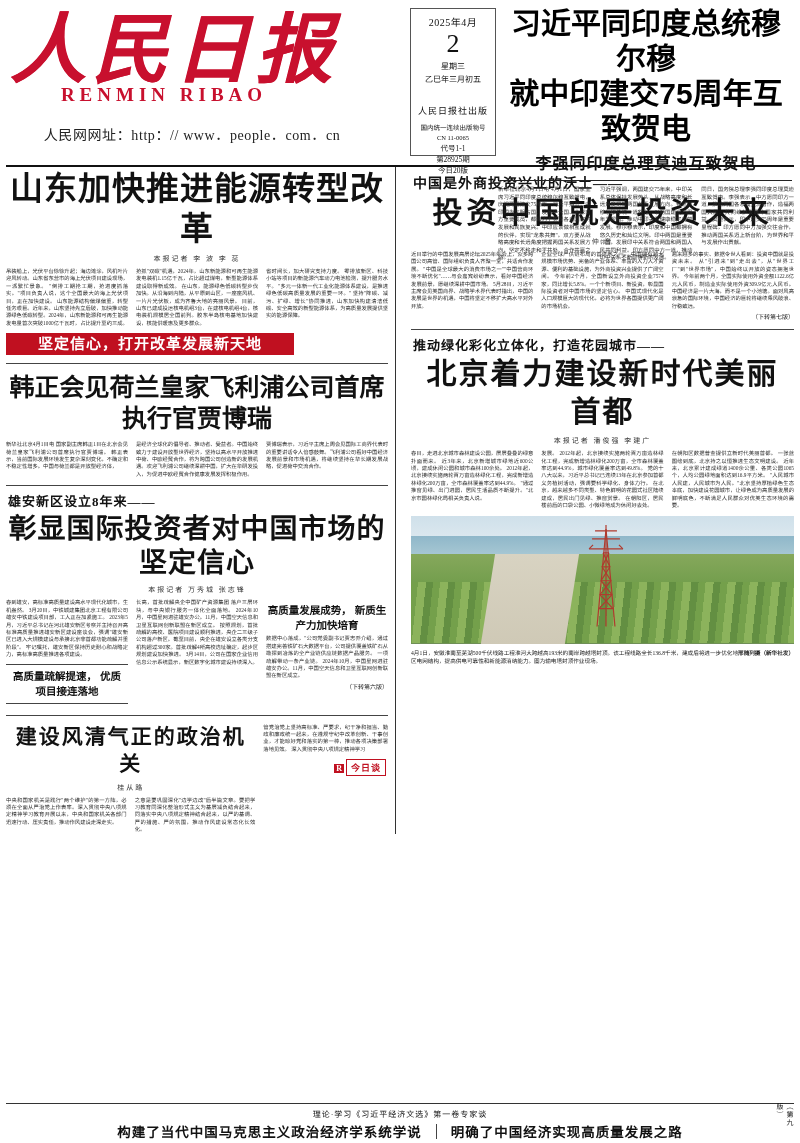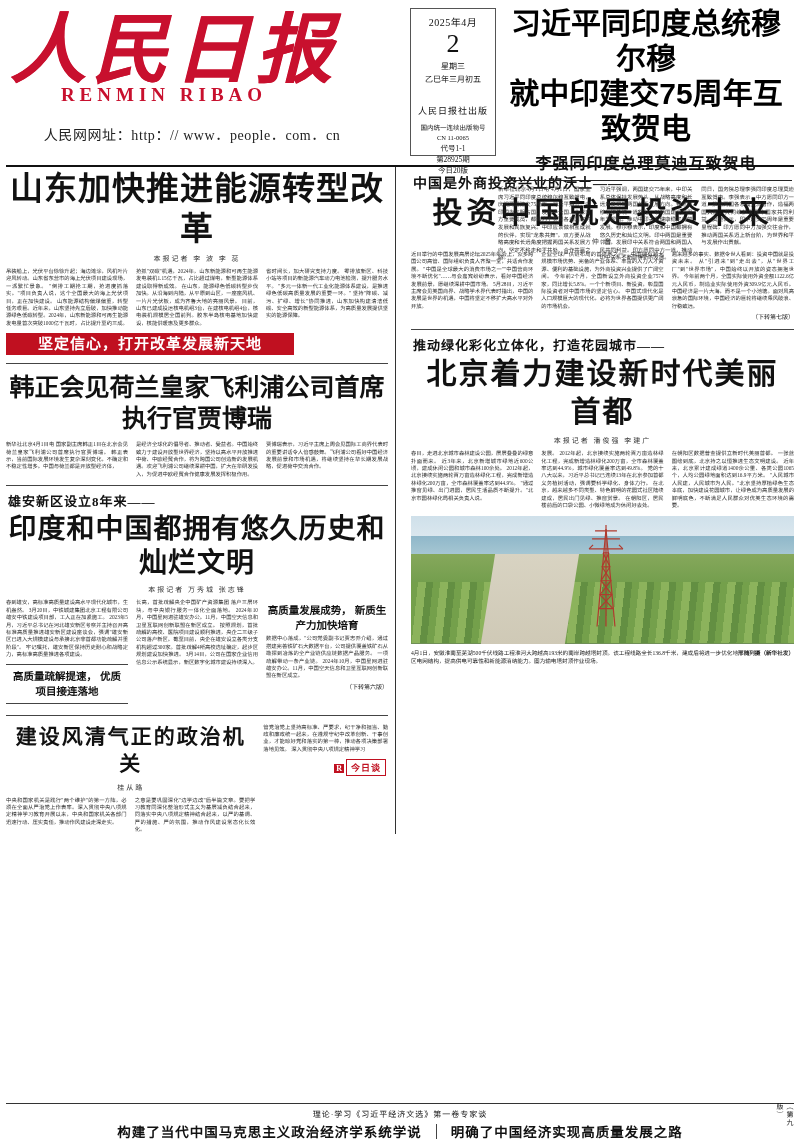--- a/index.html
+++ b/index.html
@@ -258,21 +258,21 @@
 韩正表示，当前国际发展环境发生复杂深刻变化，不确定和不稳定性增多。中国与荷兰都是开放型经济体，</div>
           <div class="tcol">是经济全球化的倡导者、推动者、受益者。中国始终致力于建设开放型世界经济，坚持以高水平开放推进中荷、中欧经贸合作，将为跨国公司创造新的发展机遇。欢迎飞利浦公司继续深耕中国，扩大在华研发投入，为促进中欧经贸合作健康发展发挥积极作用。</div>
           <div class="tcol">贾博瑞表示，习近平主席上周会见国际工商界代表时的重要讲话令人倍感鼓舞。飞利浦公司看好中国经济发展前景和市场机遇，将继续坚持在华长期发展战略，促进荷中交流合作。</div>
         </div>
       </div>
 
       <div class="rule-thin" style="margin-top:7px;"></div>
 
       <div>
         <div class="hl-shoulder">雄安新区设立8年来——</div>
-        <div class="hl-main-xl" style="font-size:28px;line-height:34px;">印度和中国都拥有悠久历史和灿烂文明</div>
+        <div class="hl-main-xl" style="font-size:28px;line-height:34px;">彰显国际投资者对中国市场的坚定信心</div>
         <div class="hl-byline">本报记者  万秀城  张志锋</div>
         <div class="c3">
           <div>
             <div class="tcol">春到雄安，高标准高质量建设高水平现代化城市，生机盎然。
 
 3月20日，中铁城建集团北京工程有限公司雄安中铁建设项目部，工人正在加紧施工。
 
 2023年5月，习近平总书记在河北雄安新区考察并主持召开高标准高质量推进雄安新区建设座谈会，强调"雄安新区已进入大规模建设与承接北京非首都功能疏解并重阶段"。
 
 牢记嘱托，雄安新区保持历史耐心和战略定力，高标准高质量推进各项建设。</div>

